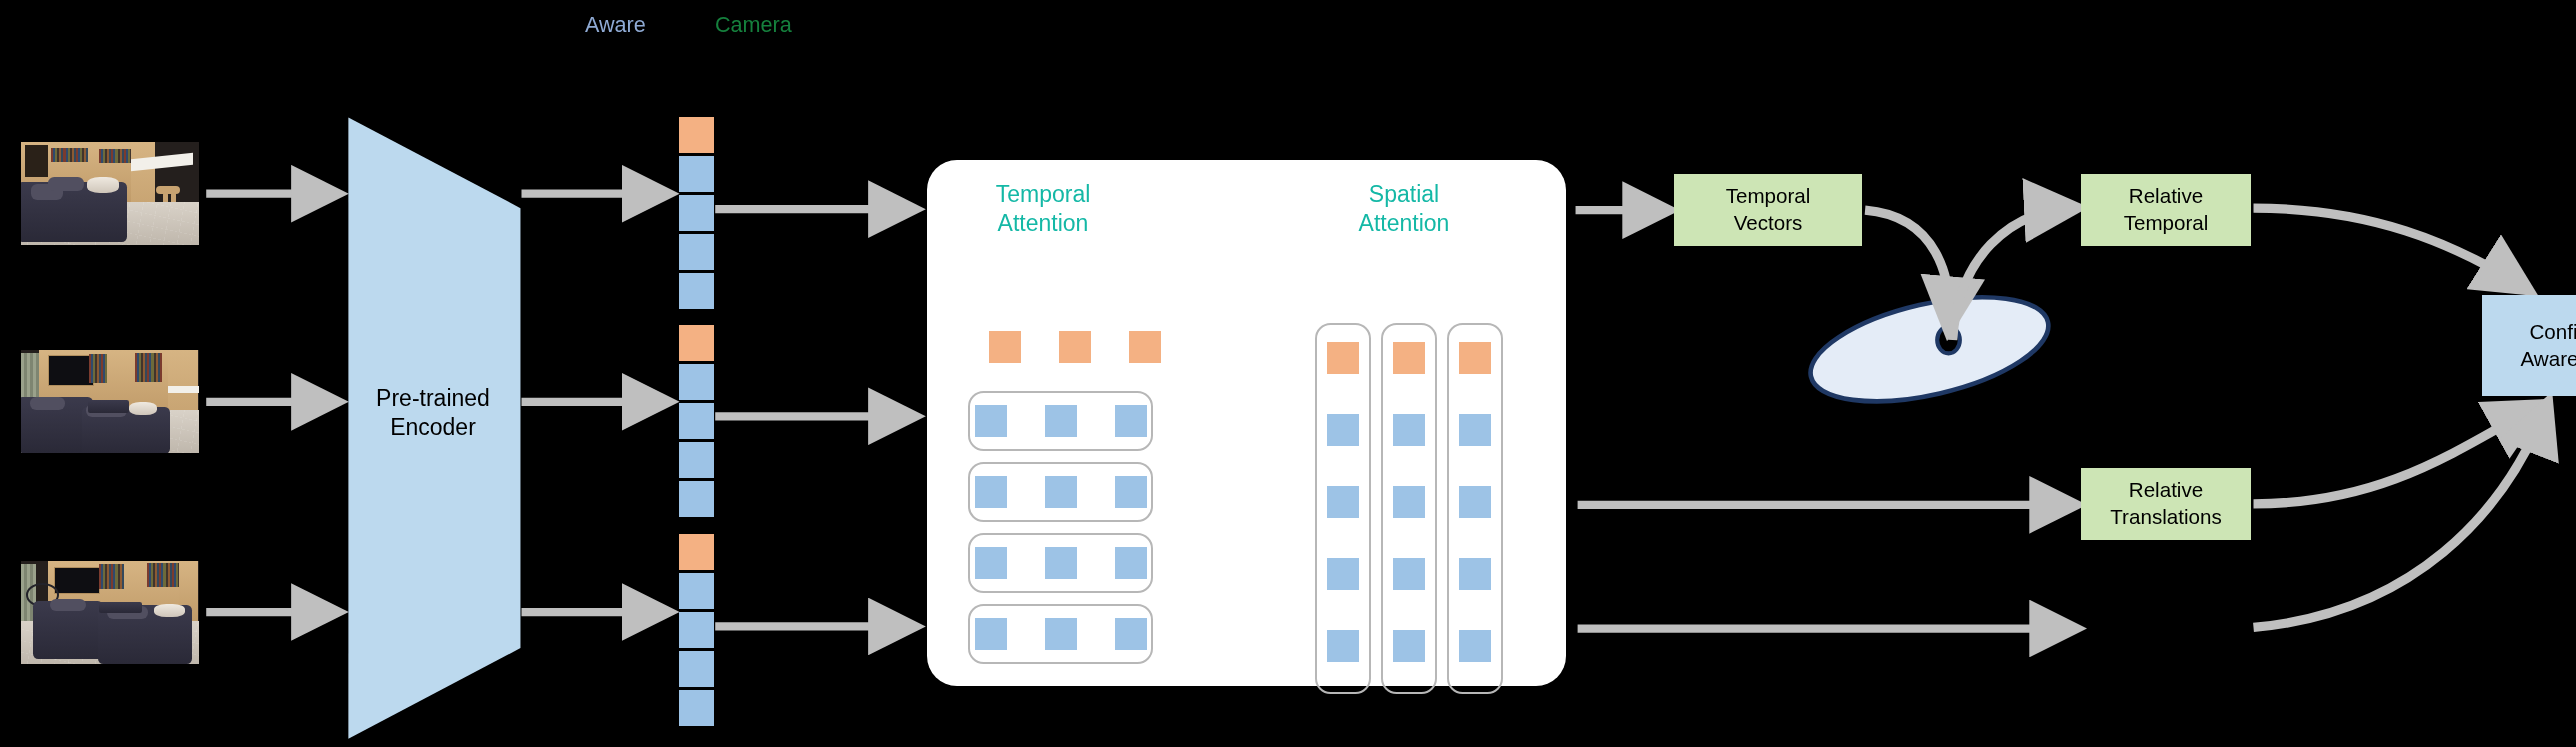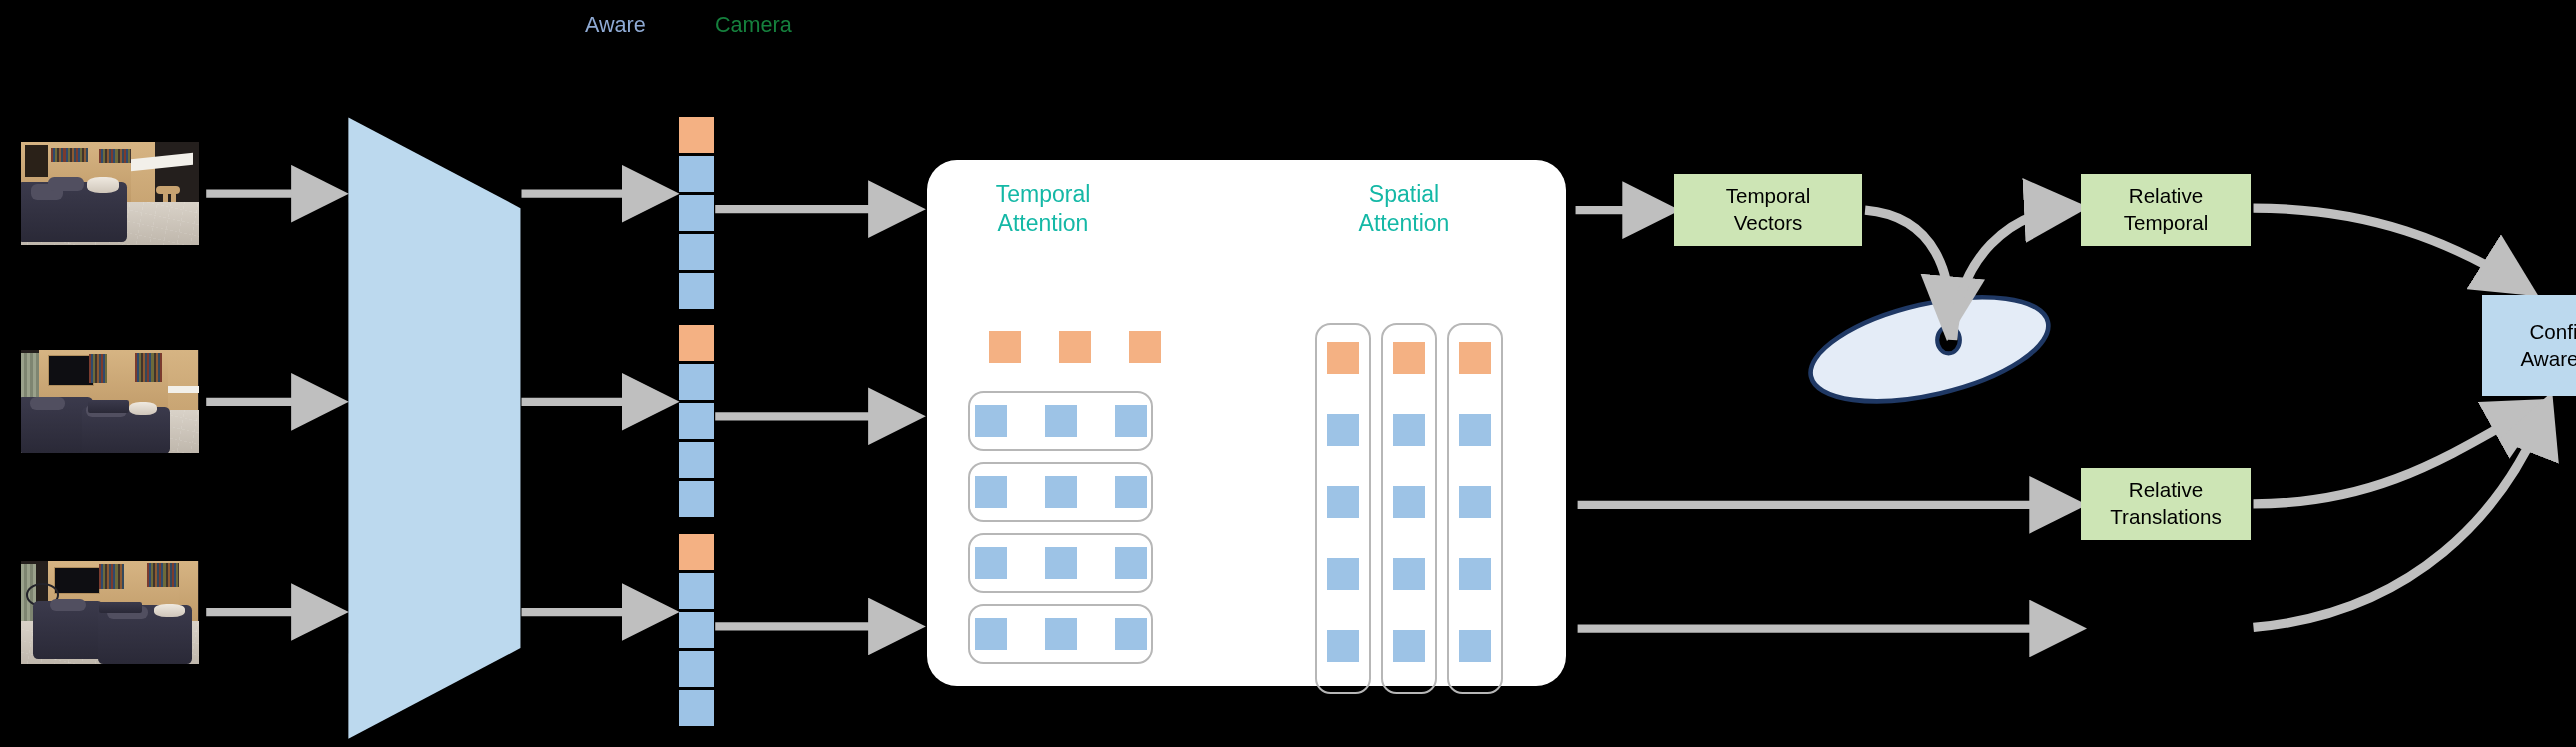--- a/index.html
+++ b/index.html
@@ -233,20 +233,24 @@
 
     <g>
       <path d="M4374,978 C4620,978 4760,880 4922,790" fill="none" stroke="#bfbfbf" stroke-width="18" marker-end="url(#ah)"></path>
     </g>
 
     <g>
       <path d="M4374,1218 C4680,1190 4860,1000 4942,790" fill="none" stroke="#bfbfbf" stroke-width="18" marker-end="url(#ah)"></path>
     </g>
   </svg>
 
+  <div id="encoder-label">
+    <div>Pre-trained</div>
+    <div>Encoder</div>
+  </div>
 
   <div class="token-stack" id="stack-1">
     <div class="token cam"></div>
     <div class="token img"></div>
     <div class="token img"></div>
     <div class="token img"></div>
     <div class="token img"></div>
   </div>
   <div class="token-stack" id="stack-2">
     <div class="token cam"></div>

